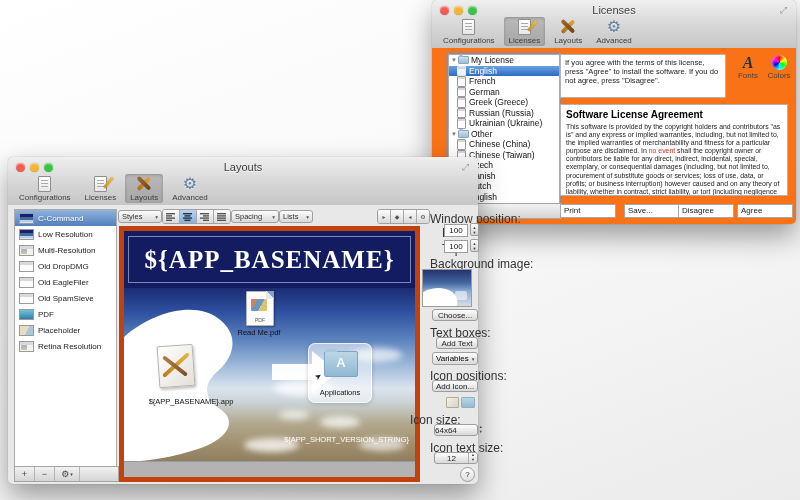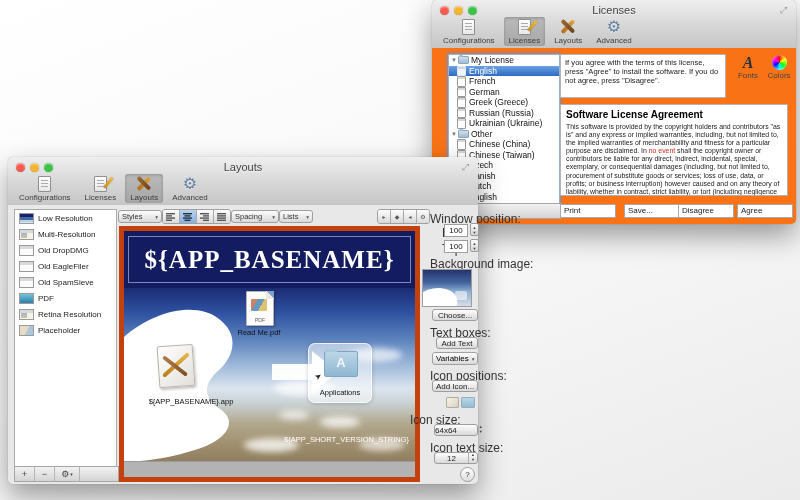--- a/index.html
+++ b/index.html
@@ -298,20 +298,24 @@
         </div>
         <div class="titem">
           <div class="ticon gearic">⚙</div>
           <div class="tlabel">Advanced</div>
         </div>
       </div>
     </div>
     <div class="content" style="background:#e8e8e8;">
 
       <div class="sidebar">
+        <div class="srow sel">
+            <span class="th v-blue"></span>
+            <span>C-Command</span>
+          </div>
         <div class="srow">
             <span class="th v-blue"></span>
             <span>Low Resolution</span>
           </div>
         <div class="srow">
             <span class="th v-win2"></span>
             <span>Multi-Resolution</span>
           </div>
         <div class="srow">
             <span class="th v-win"></span>
@@ -323,26 +327,26 @@
           </div>
         <div class="srow">
             <span class="th v-win"></span>
             <span>Old SpamSieve</span>
           </div>
         <div class="srow">
             <span class="th v-pdf"></span>
             <span>PDF</span>
           </div>
         <div class="srow">
+            <span class="th v-photo"></span>
+            <span>Placeholder</span>
+          </div>
+        <div class="srow">
             <span class="th v-win2"></span>
             <span>Retina Resolution</span>
-          </div>
-        <div class="srow">
-            <span class="th v-photo"></span>
-            <span>Placeholder</span>
           </div>
       </div>
       <div class="sbar">
         <div class="cell">+</div>
         <div class="cell">−</div>
         <div class="cell" style="width:24px">
             <span>⚙</span>
             <span style="font-size:5px">▾</span>
           </div>
       </div>

